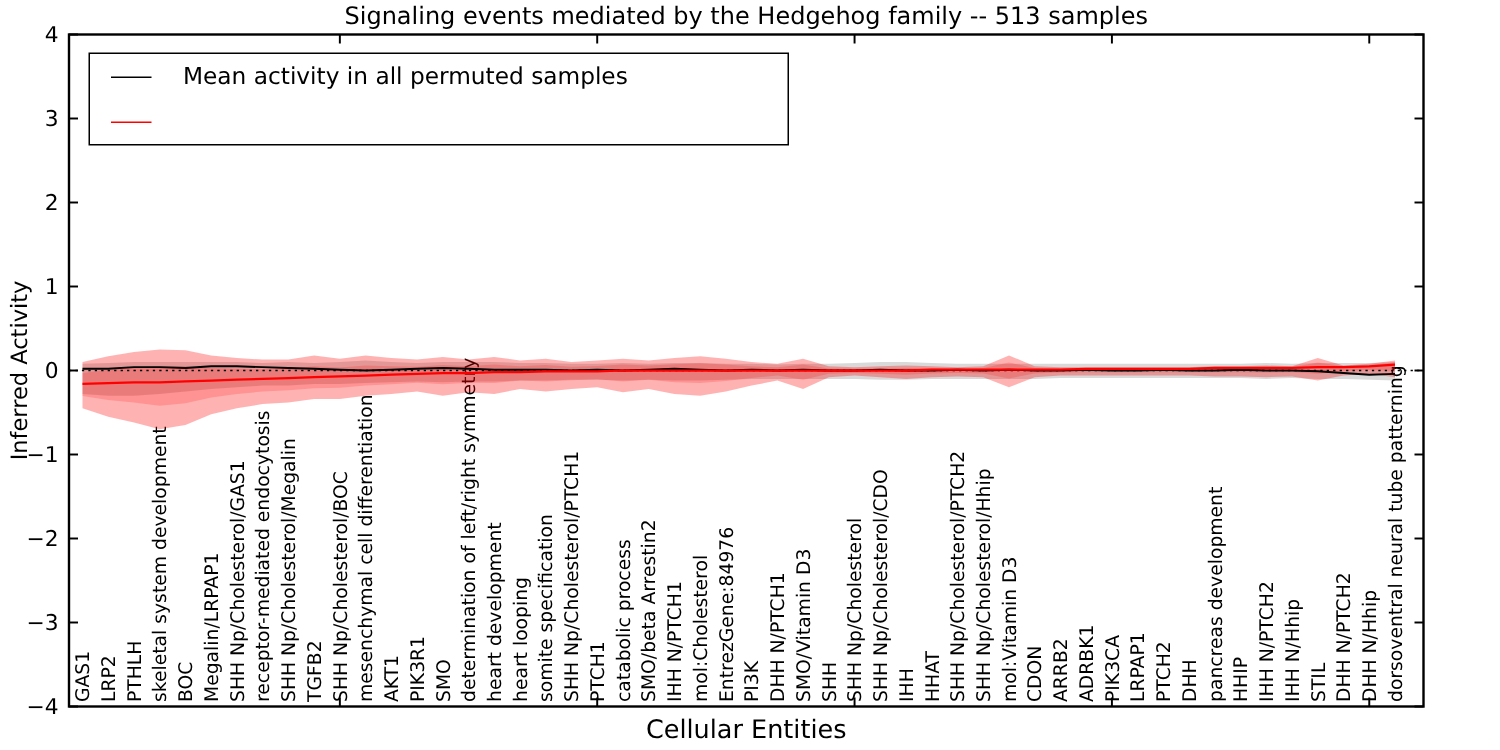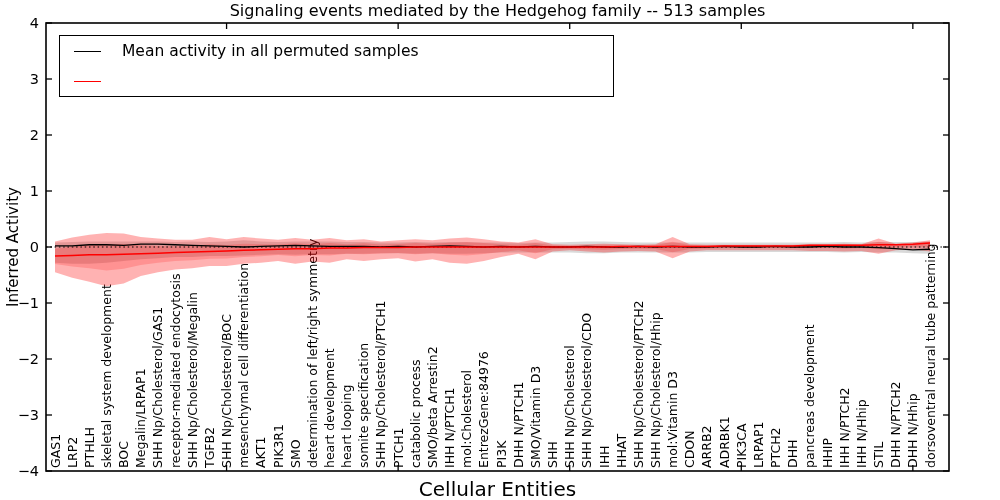--- a/index.html
+++ b/index.html
@@ -15,24 +15,24 @@
     text-align:center; font-size:16px; color:#000;
     white-space:nowrap;
   }
   .ylabel{
     position:absolute; left:13px; top:247px;
     transform:translate(-50%,-50%) rotate(-90deg);
     font-size:15px; color:#000; white-space:nowrap;
   }
   .xlabel{
     position:absolute; left:46px; top:477px; width:903px;
-    text-align:center; font-size:20px; color:#000;
+    text-align:center; font-size:17px; color:#000;
   }
   .legend{
-    position:absolute; left:59px; top:35px; width:555px; height:62px;
+    position:absolute; left:59px; top:35px; width:467px; height:62px;
     border:1.6px solid #000; background:#fff;
     display:flex; flex-direction:column; justify-content:space-around;
     box-sizing:border-box;
   }
   .legend-row{display:flex; align-items:center; height:50%;}
   .legend-line{display:inline-block; width:27px; height:0; border-top:1.8px solid #000; margin-left:14px;}
   .legend-label{margin-left:21px; font-size:15.5px; color:#000; white-space:nowrap;}
   svg{position:absolute; left:0; top:0;}
 </style>
 </head>

